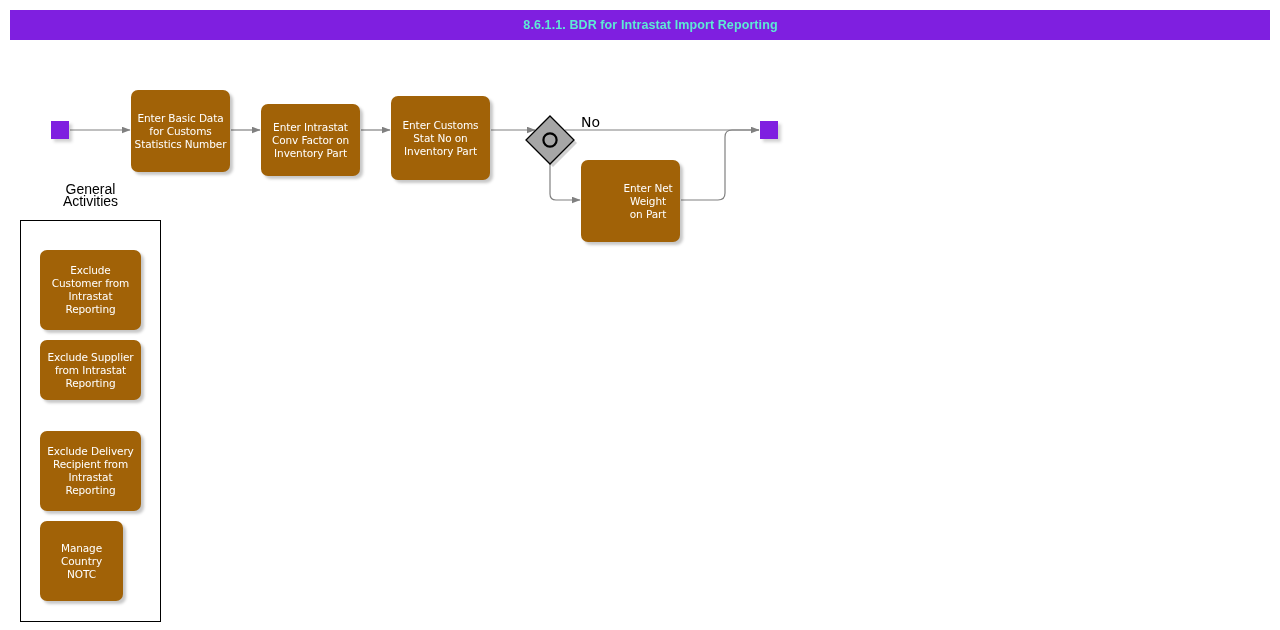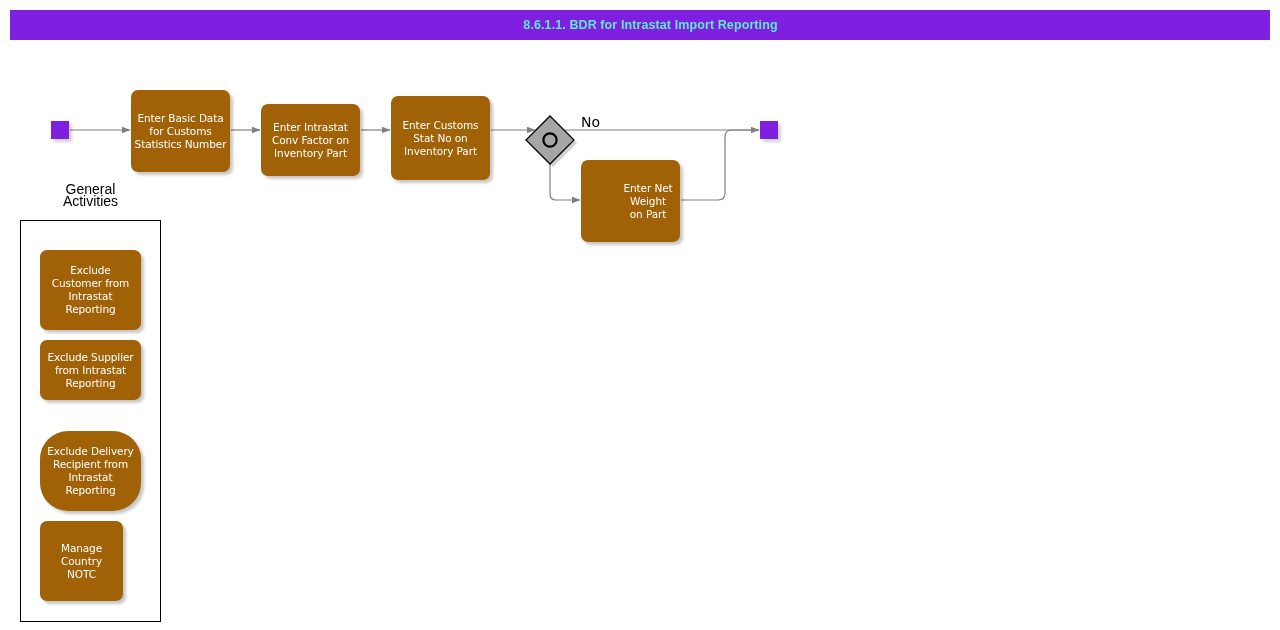--- a/index.html
+++ b/index.html
@@ -223,21 +223,21 @@
 Intrastat
 Reporting</span>
   </div>
 
   <div class="task" style="left:40px; top:340px; width:101px; height:60px;">
     <span class="task-label">Exclude Supplier
 from Intrastat
 Reporting</span>
   </div>
 
-  <div class="task" style="left:40px; top:431px; width:101px; height:80px;border-radius:28px;">
+  <div class="task" style="left:40px; top:431px; width:101px; height:80px;">
     <span class="task-label">Exclude Delivery
 Recipient from
 Intrastat
 Reporting</span>
   </div>
 
   <div class="task" style="left:40px; top:521px; width:83px; height:80px;">
     <span class="task-label">Manage Country
 NOTC</span>
   </div>

